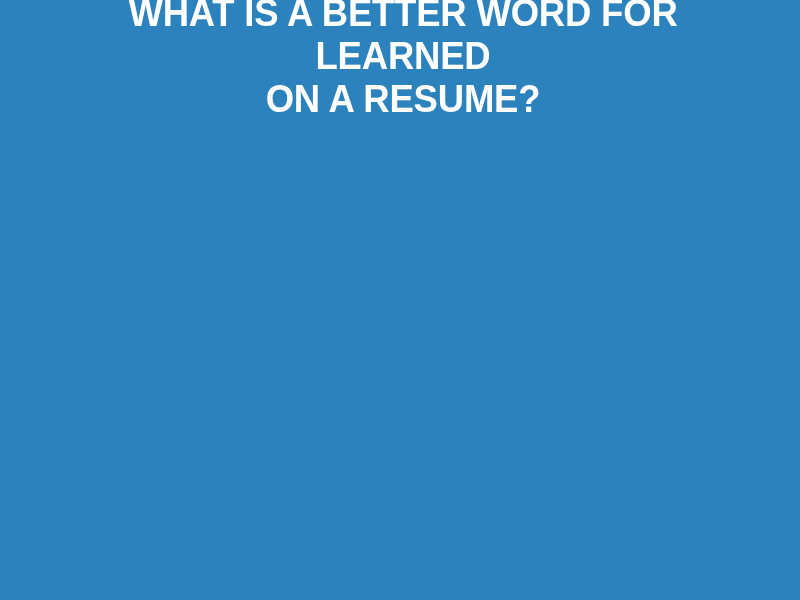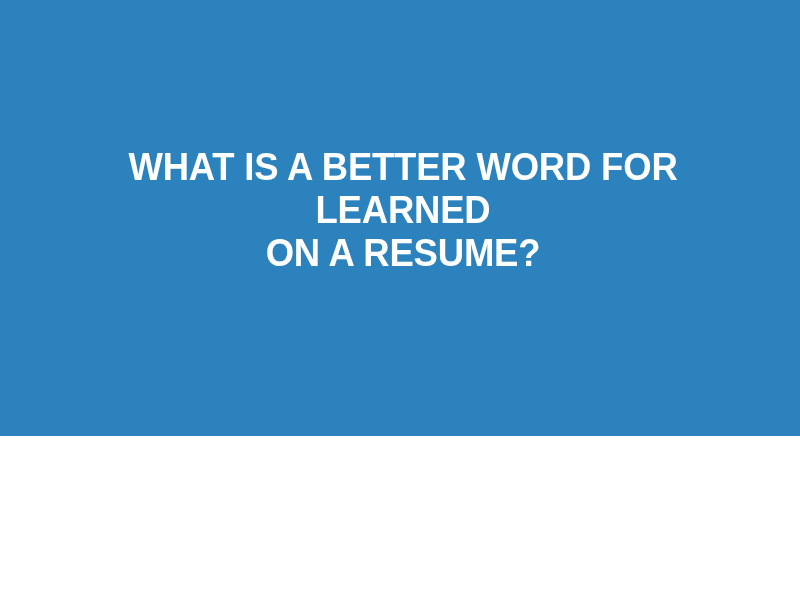--- a/index.html
+++ b/index.html
@@ -8,24 +8,23 @@
   }
   body {
     width: 800px;
     height: 600px;
     overflow: hidden;
     font-family: "Liberation Sans", sans-serif;
   }
   #featured-card {
     position: relative;
     width: 800px;
-    height: 436px;
+    height: 600px;
     background: #2B82BC;
     display: flex;
-    align-items: center;
     justify-content: center;
     box-sizing: border-box;
     padding-left: 6px;
   }
   #title-block {
     width: 700px;
     text-align: center;
     transform: translateY(-8px);
   }
   #page-title {

